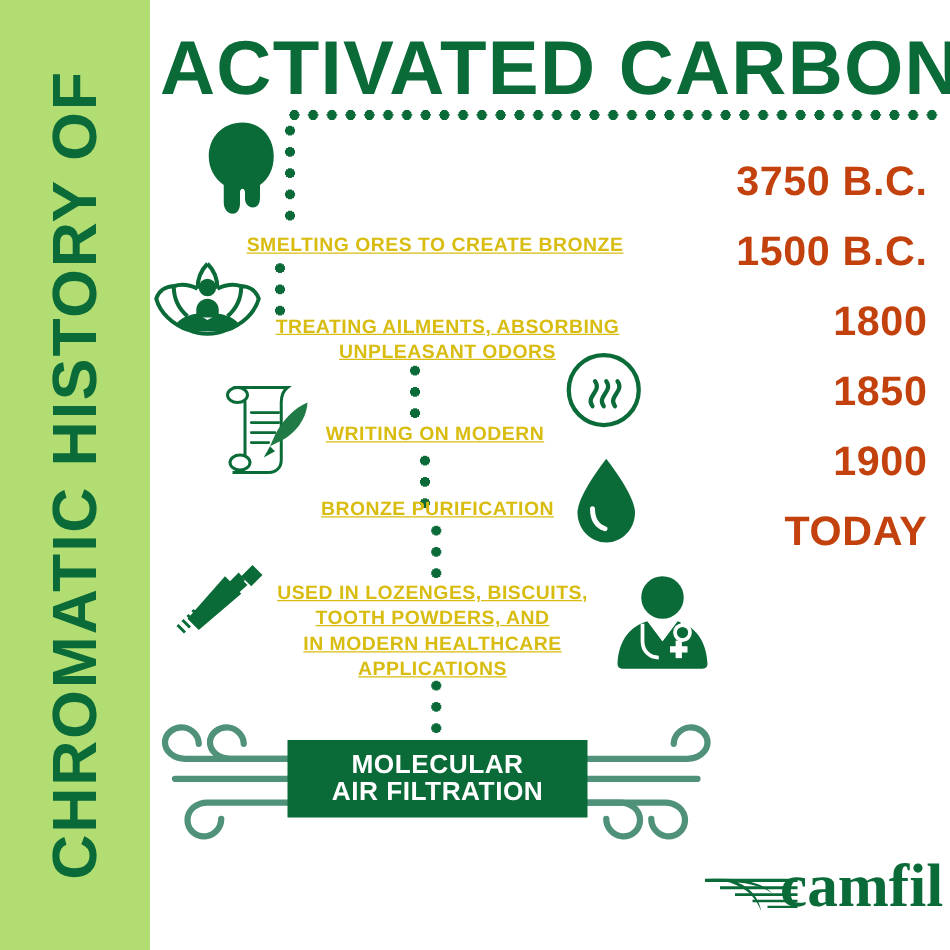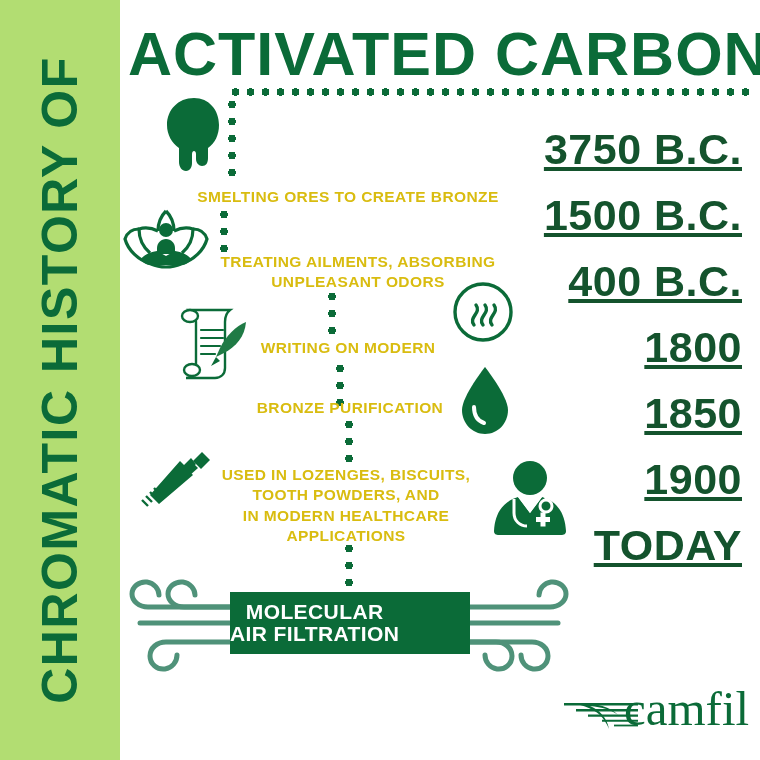--- a/index.html
+++ b/index.html
@@ -56,62 +56,62 @@
   
   .event-label{
     position:absolute;
     color:#d9bc10;
     font-weight:700;
     font-size:15.5px;
     letter-spacing:.4px;
     line-height:1.32;
     text-align:center;
     white-space:pre-line;
+    text-decoration:underline;
   }
 
   
   #dates{
     position:absolute;right:18px;top:128px;
     width:270px;
     text-align:right;
   }
   .date-item{
-    color:#14532d;
-    font-size:43px;
+    color:#c2410c;
+    font-size:33px;
     font-weight:700;
     letter-spacing:.5px;
     line-height:1;
     margin-bottom:23px;
     white-space:nowrap;
-    text-decoration:underline;
   }
 
   
   #maf-box{
     position:absolute;left:230px;top:592px;width:240px;height:62px;
     background:#0b6b38;
-    display:flex;align-items:center;justify-content:flex-start;
+    display:flex;align-items:center;justify-content:center;
     z-index:4;
   }
   #maf-text{
     color:#ffffff;font-weight:700;font-size:21px;line-height:1.07;
     text-align:center;letter-spacing:.4px;white-space:pre-line;
   }
 
   
   .icon{position:absolute;}
 
   
   #camfil{
     position:absolute;left:562px;top:688px;width:185px;height:56px;
   }
   #camfil-word{
     position:absolute;left:62px;top:-4px;
     font-family:"Liberation Serif", serif;
-    font-size:49px;font-weight:400;color:#0b6b38;
+    font-size:49px;font-weight:700;color:#0b6b38;
     letter-spacing:0px;line-height:1;
   }
 </style>
 </head>
 <body>
 
 <div id="poster">
 
   <div id="side-band"></div>
   <div id="side-title">
@@ -237,21 +237,20 @@
 APPLICATIONS</div>
 
   <div id="maf-box">
     <div id="maf-text">MOLECULAR
 AIR FILTRATION</div>
   </div>
 
   <div id="dates">
     <div class="date-item">3750 B.C.</div>
     <div class="date-item">1500 B.C.</div>
-    <div class="date-item">400 B.C.</div>
     <div class="date-item">1800</div>
     <div class="date-item">1850</div>
     <div class="date-item">1900</div>
     <div class="date-item">TODAY</div>
   </div>
 
   <div id="camfil">
     <svg style="position:absolute;left:0;top:4px;" width="78" height="40" viewBox="0 0 78 40">
       <g fill="#0b6b38">
         <path d="M2 11h74v2.6H2z"></path>

